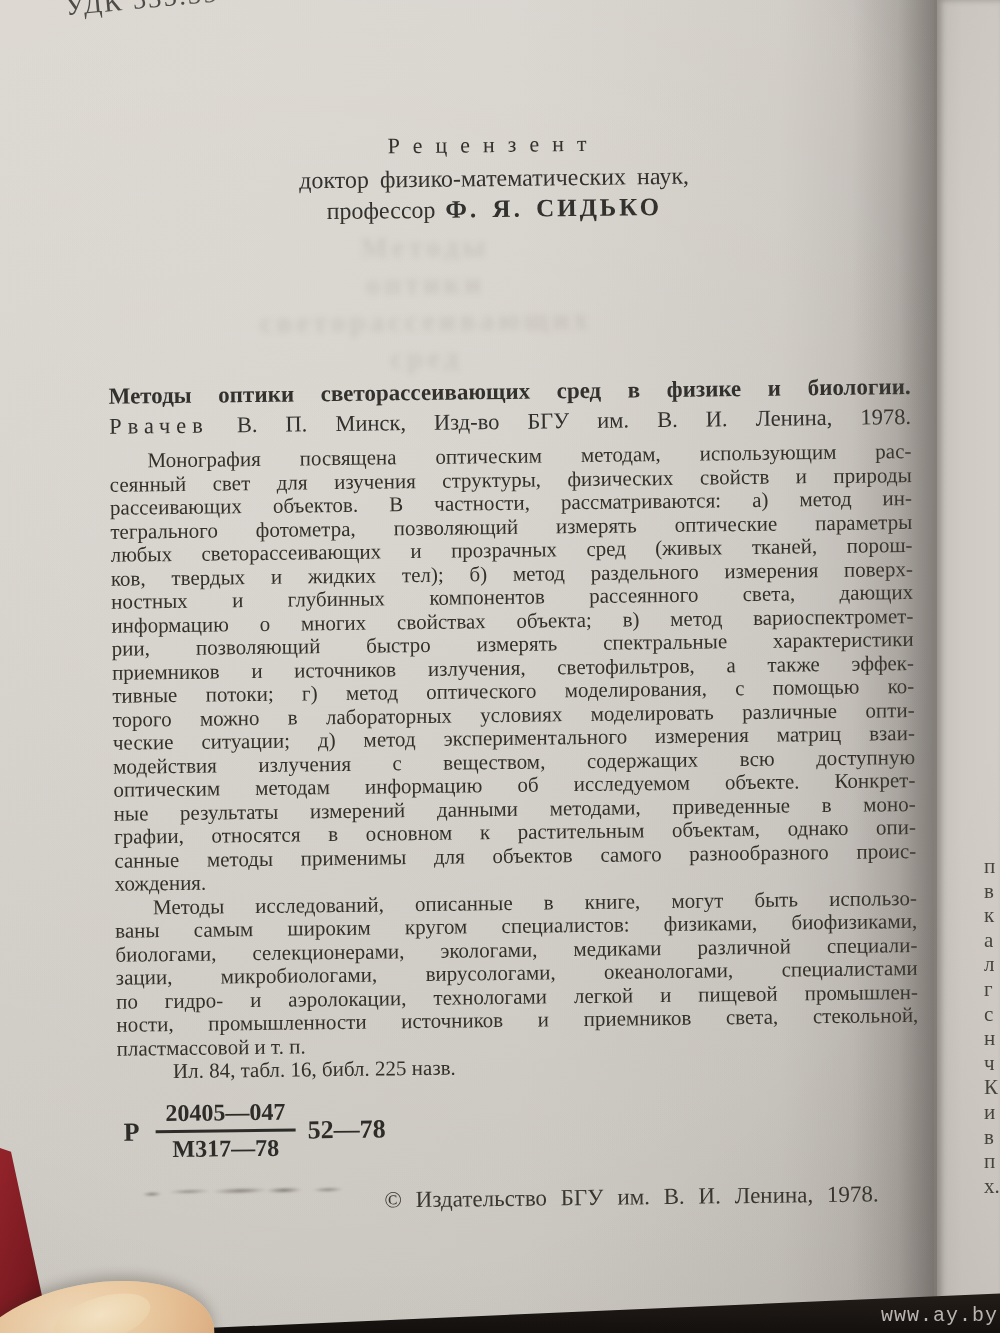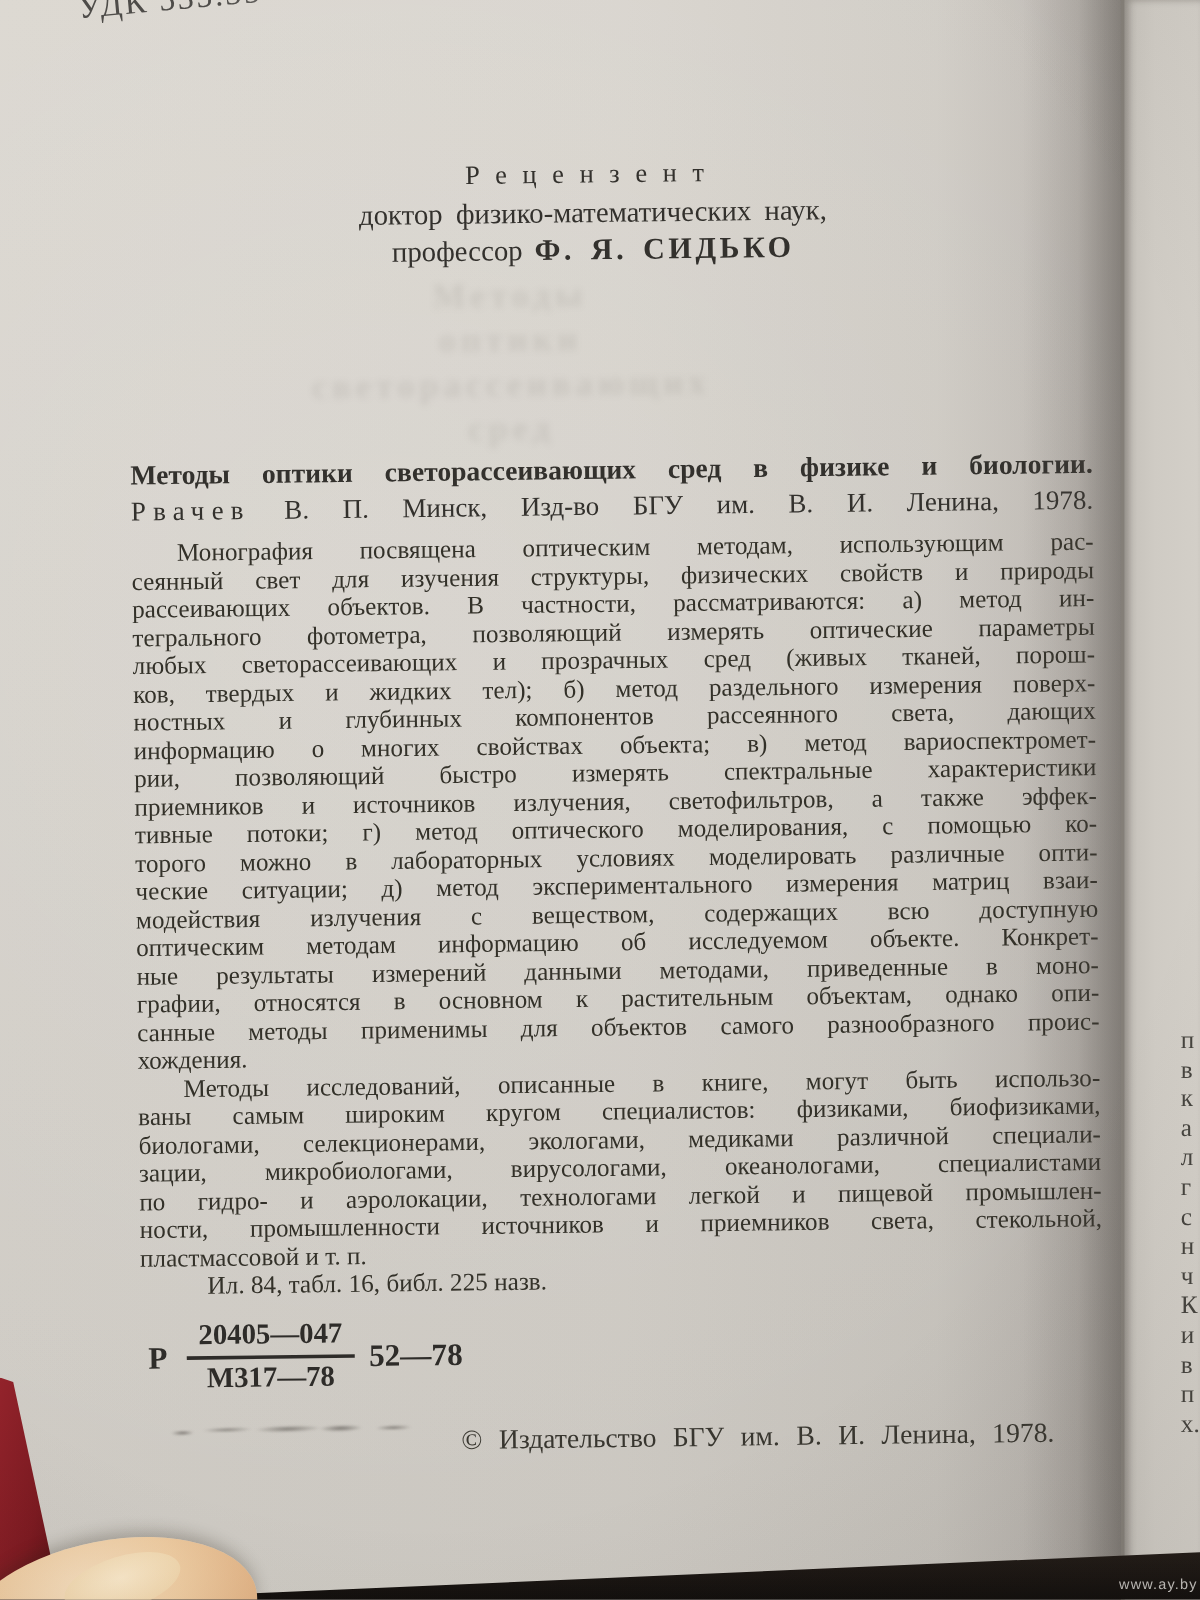--- a/index.html
+++ b/index.html
@@ -85,21 +85,21 @@
     background:radial-gradient(ellipse at 45% 28%, #f3dcbd 0%, #eccaa0 40%, #dfb184 75%, #c79d74 100%);
     transform:rotate(-11deg);
     box-shadow:0 -5px 12px rgba(40,30,20,0.25); }
   .fingernail { position:absolute; top:1297px; left:52px; width:100px; height:44px;
     border-radius:50%;
     background:radial-gradient(ellipse at 50% 40%, #f7e6c8 0%, #efd6ae 70%, rgba(239,214,174,0) 100%);
     transform:rotate(-17deg); opacity:0.95; }
   .vignette { position:absolute; inset:0; pointer-events:none;
     background:radial-gradient(120% 100% at 35% 40%, rgba(0,0,0,0) 55%, rgba(40,35,30,0.13) 100%); }
   .watermark { position:absolute; right:2px; bottom:6px;
-    font-family:Liberation Sans, sans-serif; font-size:12px;
+    font-family:Liberation Mono, monospace; font-size:20px;
     color:#c9c6c2; letter-spacing:1px; opacity:0.9; }
 </style>
 </head>
 <body>
 
 <div class="photo">
 
   <div class="content">
 
     <div class="udk">УДК 535.35+535.34+</div>

